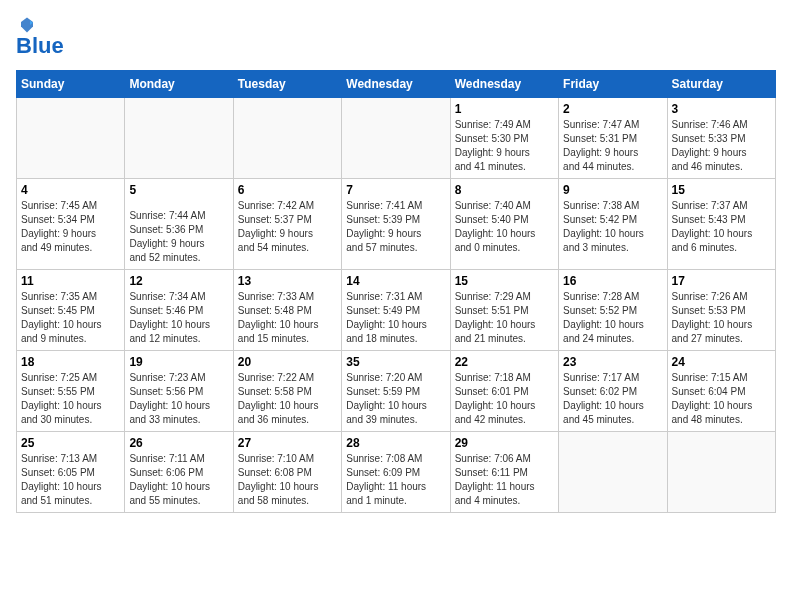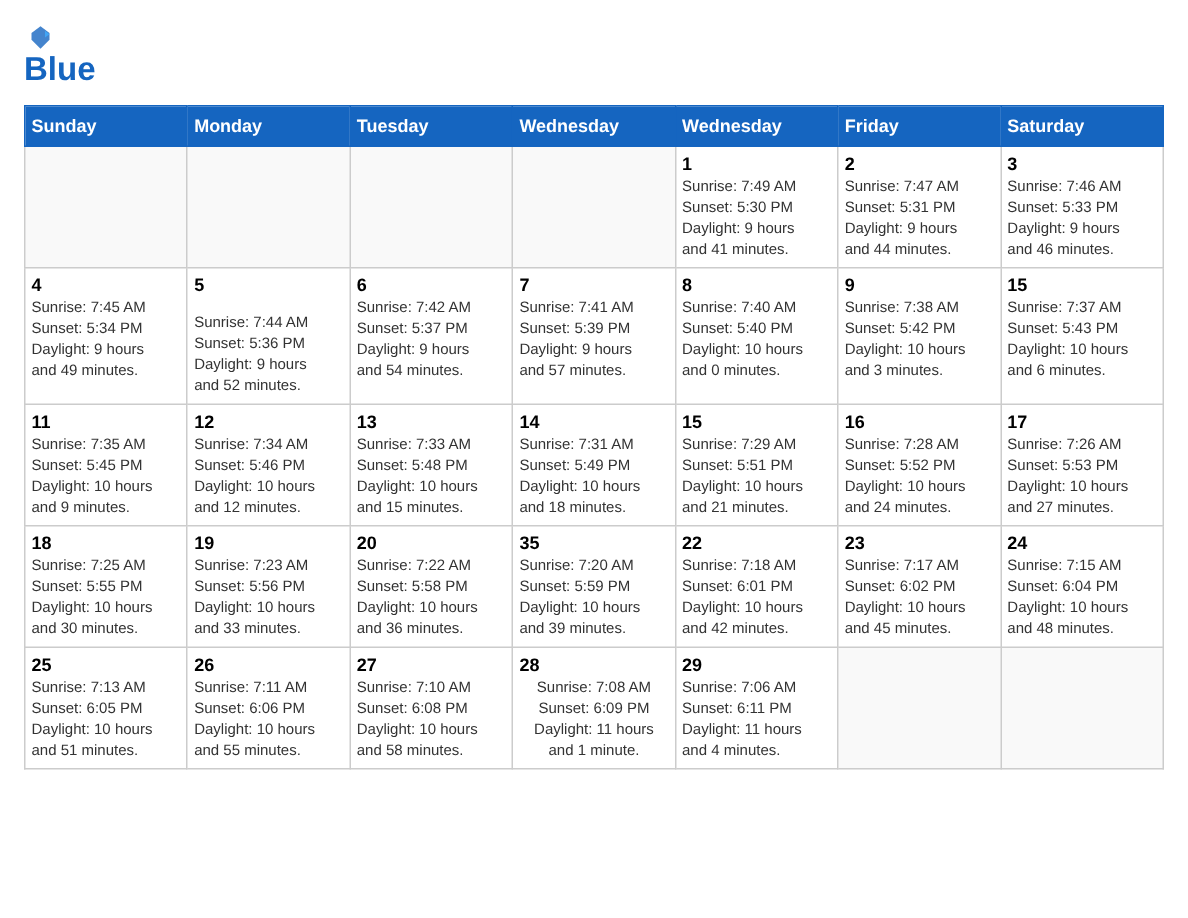--- a/index.html
+++ b/index.html
@@ -322,21 +322,21 @@
         </td>
         <td>
           <span class="day-number">27</span>
           <div class="day-info" style="white-space: pre-line;">Sunrise: 7:10 AM
 Sunset: 6:08 PM
 Daylight: 10 hours
 and 58 minutes.</div>
         </td>
         <td>
           <span class="day-number">28</span>
-          <div class="day-info" style="white-space: pre-line; text-align: center;">Sunrise: 7:08 AM
+          <div class="day-info" style="white-space: pre-line;">Sunrise: 7:08 AM
 Sunset: 6:09 PM
 Daylight: 11 hours
 and 1 minute.</div>
         </td>
         <td>
           <span class="day-number">29</span>
           <div class="day-info" style="white-space: pre-line;">Sunrise: 7:06 AM
 Sunset: 6:11 PM
 Daylight: 11 hours
 and 4 minutes.</div>

